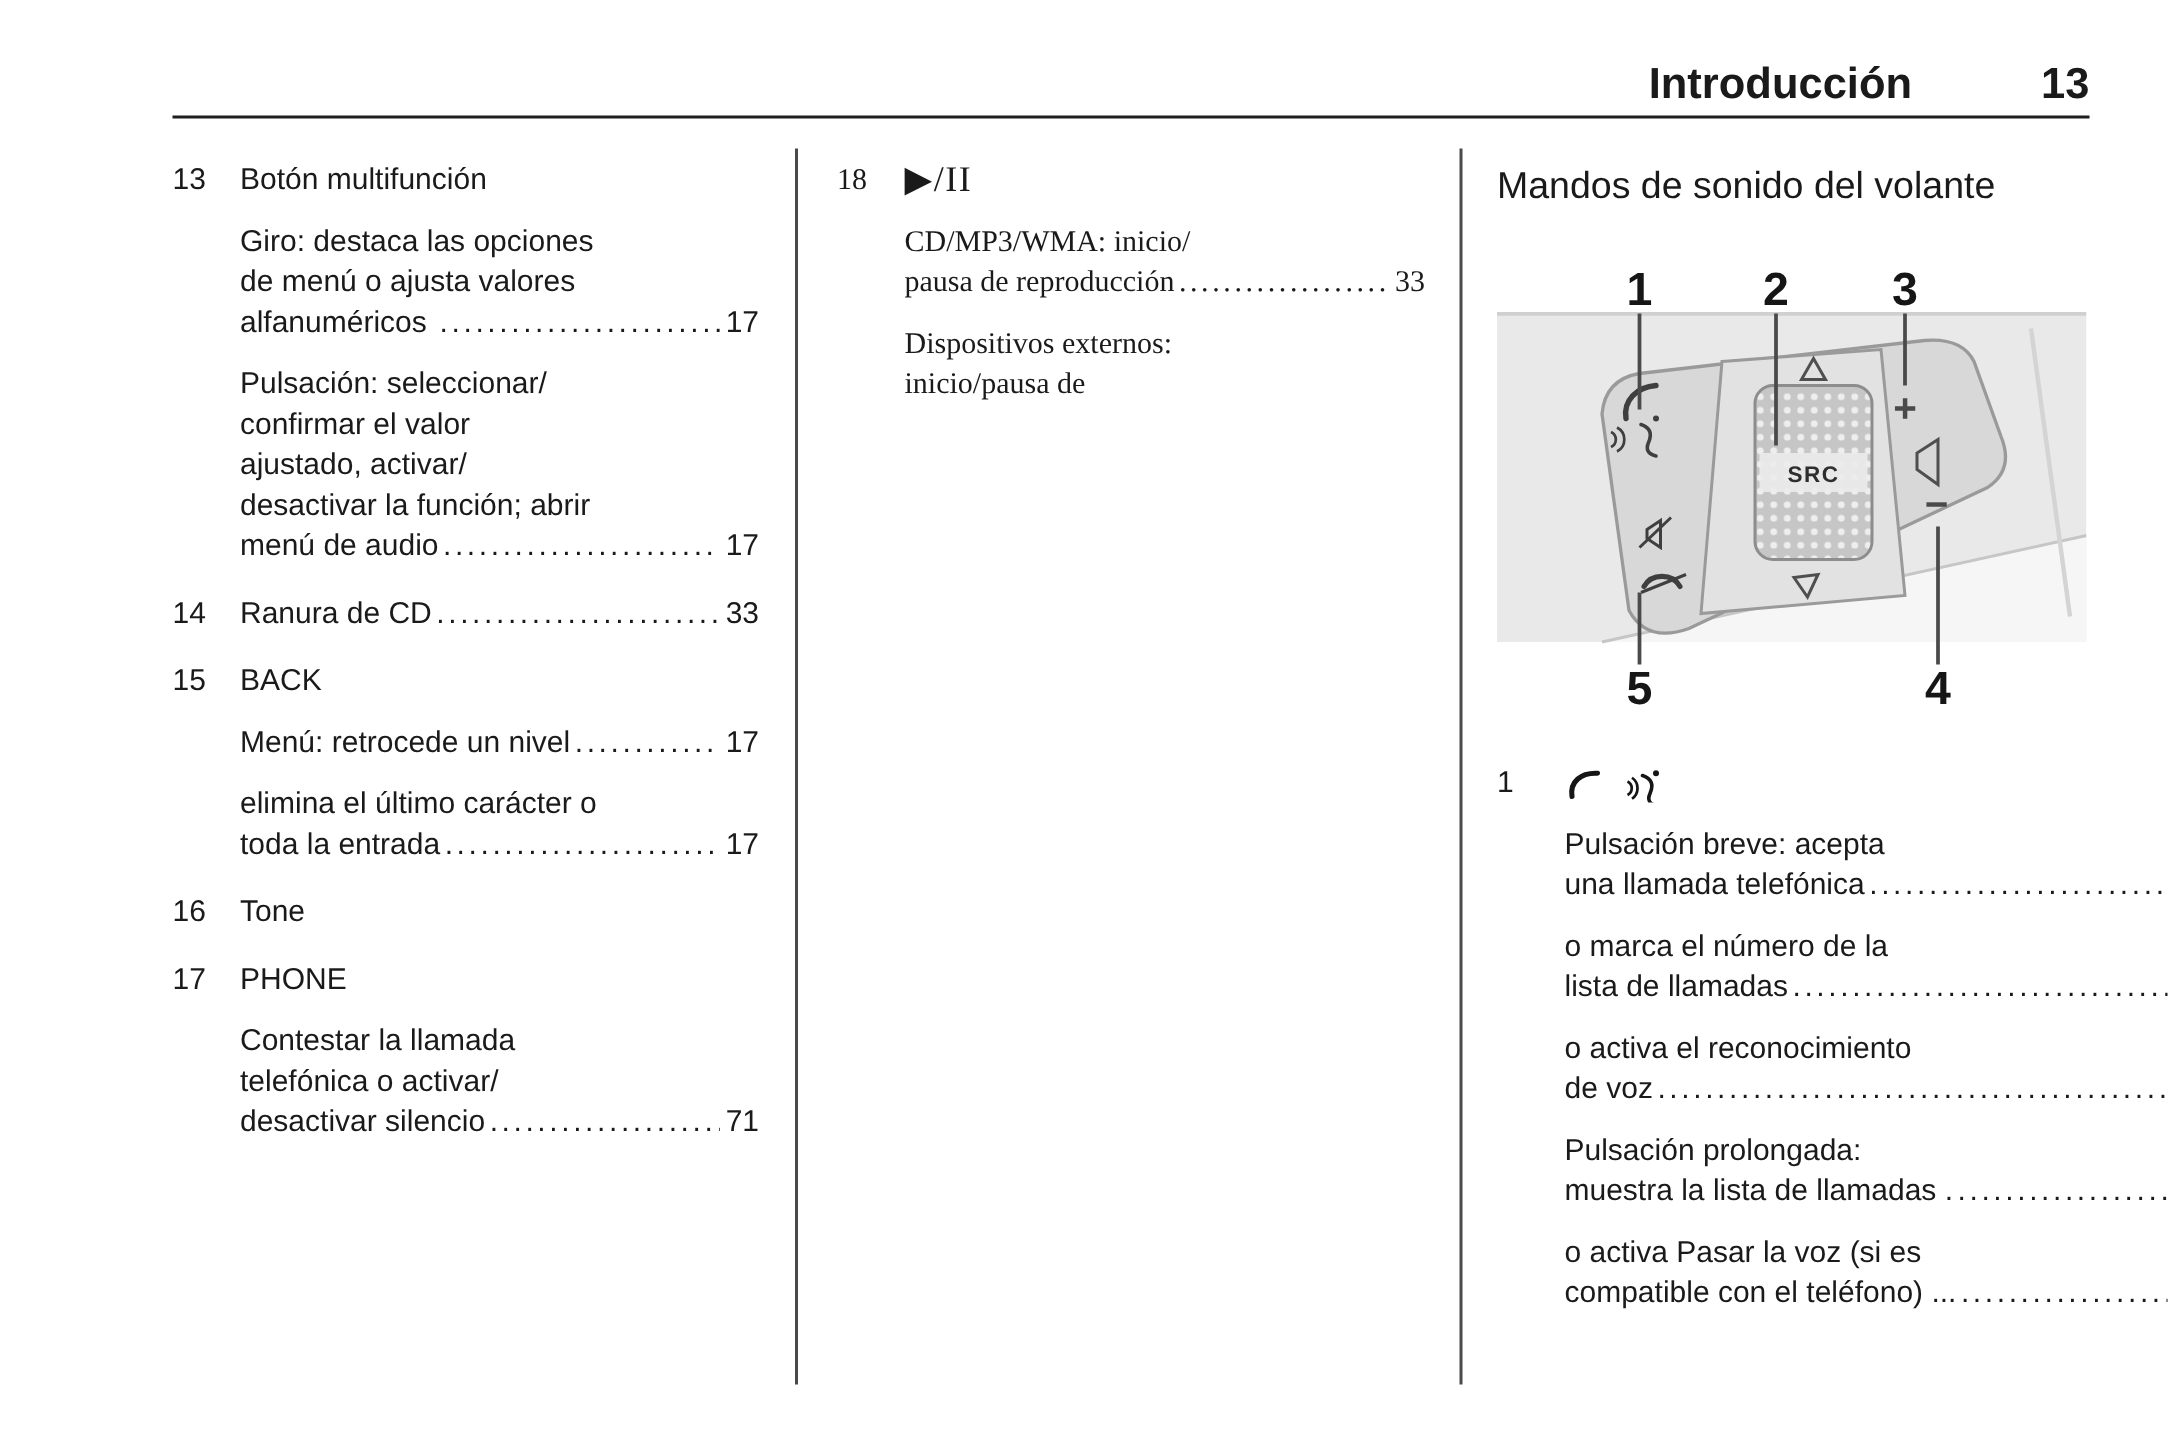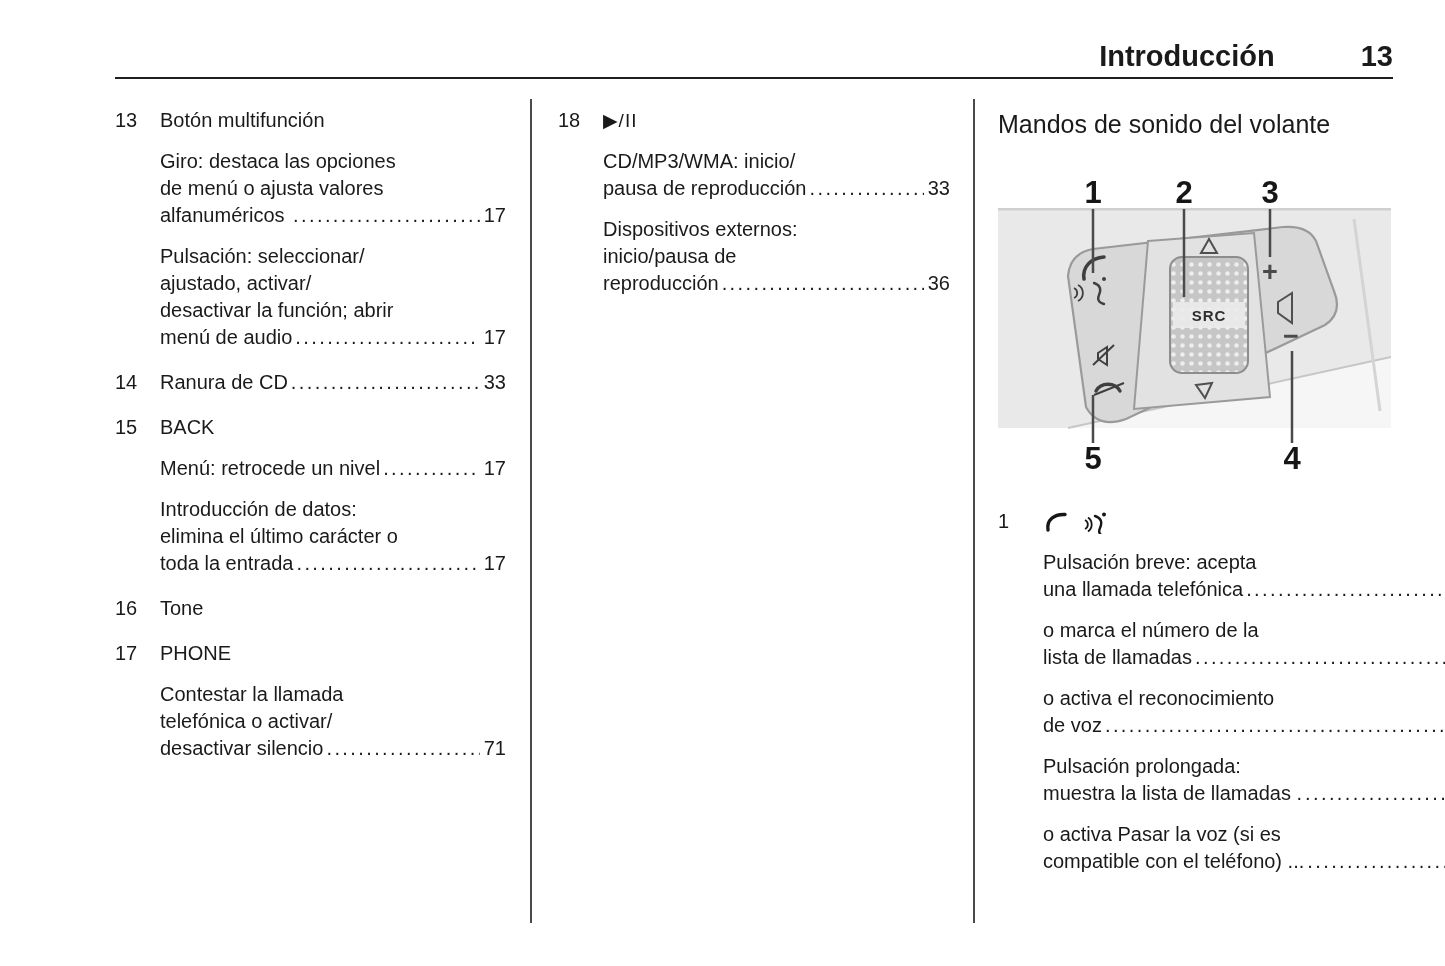--- a/index.html
+++ b/index.html
@@ -4,35 +4,35 @@
 <style>
   html,body{margin:0;padding:0;background:#ffffff;}
   body{width:1445px;height:966px;font-family:"Liberation Sans","DejaVu Sans",sans-serif;color:#1a1a1a;overflow:hidden;}
   .page{box-sizing:border-box;width:1445px;height:966px;padding:0 52px 0 115px;}
   .header{display:flex;justify-content:flex-end;align-items:flex-end;padding-top:40px;font-weight:bold;font-size:29px;line-height:32px;}
   .header .pagenum{margin-left:86px;}
   .rule{height:0;border-bottom:2px solid #1f1f1f;margin-top:5px;}
   .content{display:flex;margin-top:20px;height:830px;}
   .col{box-sizing:border-box;padding-top:8px;font-size:20px;}
   .colA{width:415px;padding-right:24px;}
-  .colB{width:441px;padding-left:26px;padding-right:23px;}
+  .colB{width:441px;padding-left:26px;padding-right:23px;font-family:Liberation Serif, serif;}
   .colC{flex:1;padding-left:23px;}
   .vdiv{width:2px;background:#4a4a4a;height:824px;flex:0 0 2px;}
   .line{line-height:27px;white-space:pre;}
   .lead{display:flex;align-items:flex-end;line-height:27px;}
   .lead .txt{white-space:pre;flex:0 1 auto;}
   .dots{flex:1 1 auto;min-width:0;overflow:hidden;white-space:nowrap;margin:0 4px 0 3px;}
   .dots::after{content:".........................................................................................";letter-spacing:2.4px;}
   .pg{flex:0 0 auto;}
   .toc-item{display:flex;margin-top:18px;}
   .toc-item:first-child{margin-top:0;}
   .toc-num{flex:0 0 45px;line-height:27px;}
   .toc-body{flex:1;min-width:0;}
   .entry{margin-top:14px;}
-  .icon-title{font-size:19px;letter-spacing:1px;}
+  .icon-title{font-size:24px;letter-spacing:1px;}
   h2{font-size:25px;font-weight:400;margin:0;line-height:30px;padding-top:2px;}
   .figure{margin-top:22px;width:393px;}
   #col3-items{margin-top:30px;}
   .icon-row{display:flex;align-items:center;gap:12px;height:27px;}
   .icon-row svg{display:block;}
   svg text.callout{font-family:"Liberation Sans","DejaVu Sans",sans-serif;font-size:31px;font-weight:bold;fill:#161616;}
   svg text.src{font-family:"Liberation Sans","DejaVu Sans",sans-serif;font-size:15px;font-weight:bold;fill:#2e2e2e;letter-spacing:1px;}
   svg text.sym{font-family:"Liberation Sans","DejaVu Sans",sans-serif;font-size:27px;font-weight:bold;fill:#4a4a4a;}
 </style>
 </head>
@@ -56,20 +56,21 @@
               <div class="line">Giro: destaca las opciones</div>
               <div class="line">de menú o ajusta valores</div>
               <div class="lead">
                 <span class="txt">alfanuméricos </span>
                 <span class="dots"></span>
                 <span class="pg">17</span>
               </div>
             </div>
             <div class="entry">
               <div class="line">Pulsación: seleccionar/</div>
+              <div class="line">confirmar el valor</div>
               <div class="line">ajustado, activar/</div>
               <div class="line">desactivar la función; abrir</div>
               <div class="lead">
                 <span class="txt">menú de audio</span>
                 <span class="dots"></span>
                 <span class="pg">17</span>
               </div>
             </div>
           </div>
         </div>
@@ -88,21 +89,20 @@
           <div class="toc-body">
             <div class="line">BACK</div>
             <div class="entry">
               <div class="lead">
                 <span class="txt">Menú: retrocede un nivel</span>
                 <span class="dots"></span>
                 <span class="pg">17</span>
               </div>
             </div>
             <div class="entry">
-              <div class="line">Introducción de datos:</div>
               <div class="line">elimina el último carácter o</div>
               <div class="lead">
                 <span class="txt">toda la entrada</span>
                 <span class="dots"></span>
                 <span class="pg">17</span>
               </div>
             </div>
           </div>
         </div>
         <div class="toc-item">
@@ -139,25 +139,20 @@
               <div class="line">CD/MP3/WMA: inicio/</div>
               <div class="lead">
                 <span class="txt">pausa de reproducción</span>
                 <span class="dots"></span>
                 <span class="pg">33</span>
               </div>
             </div>
             <div class="entry">
               <div class="line">Dispositivos externos:</div>
               <div class="line">inicio/pausa de</div>
-              <div class="lead">
-                <span class="txt">reproducción</span>
-                <span class="dots"></span>
-                <span class="pg">36</span>
-              </div>
             </div>
           </div>
         </div>
       </div>
 
     <div class="vdiv"></div>
 
     <div class="col colC">
       <h2>Mandos de sonido del volante</h2>
 

